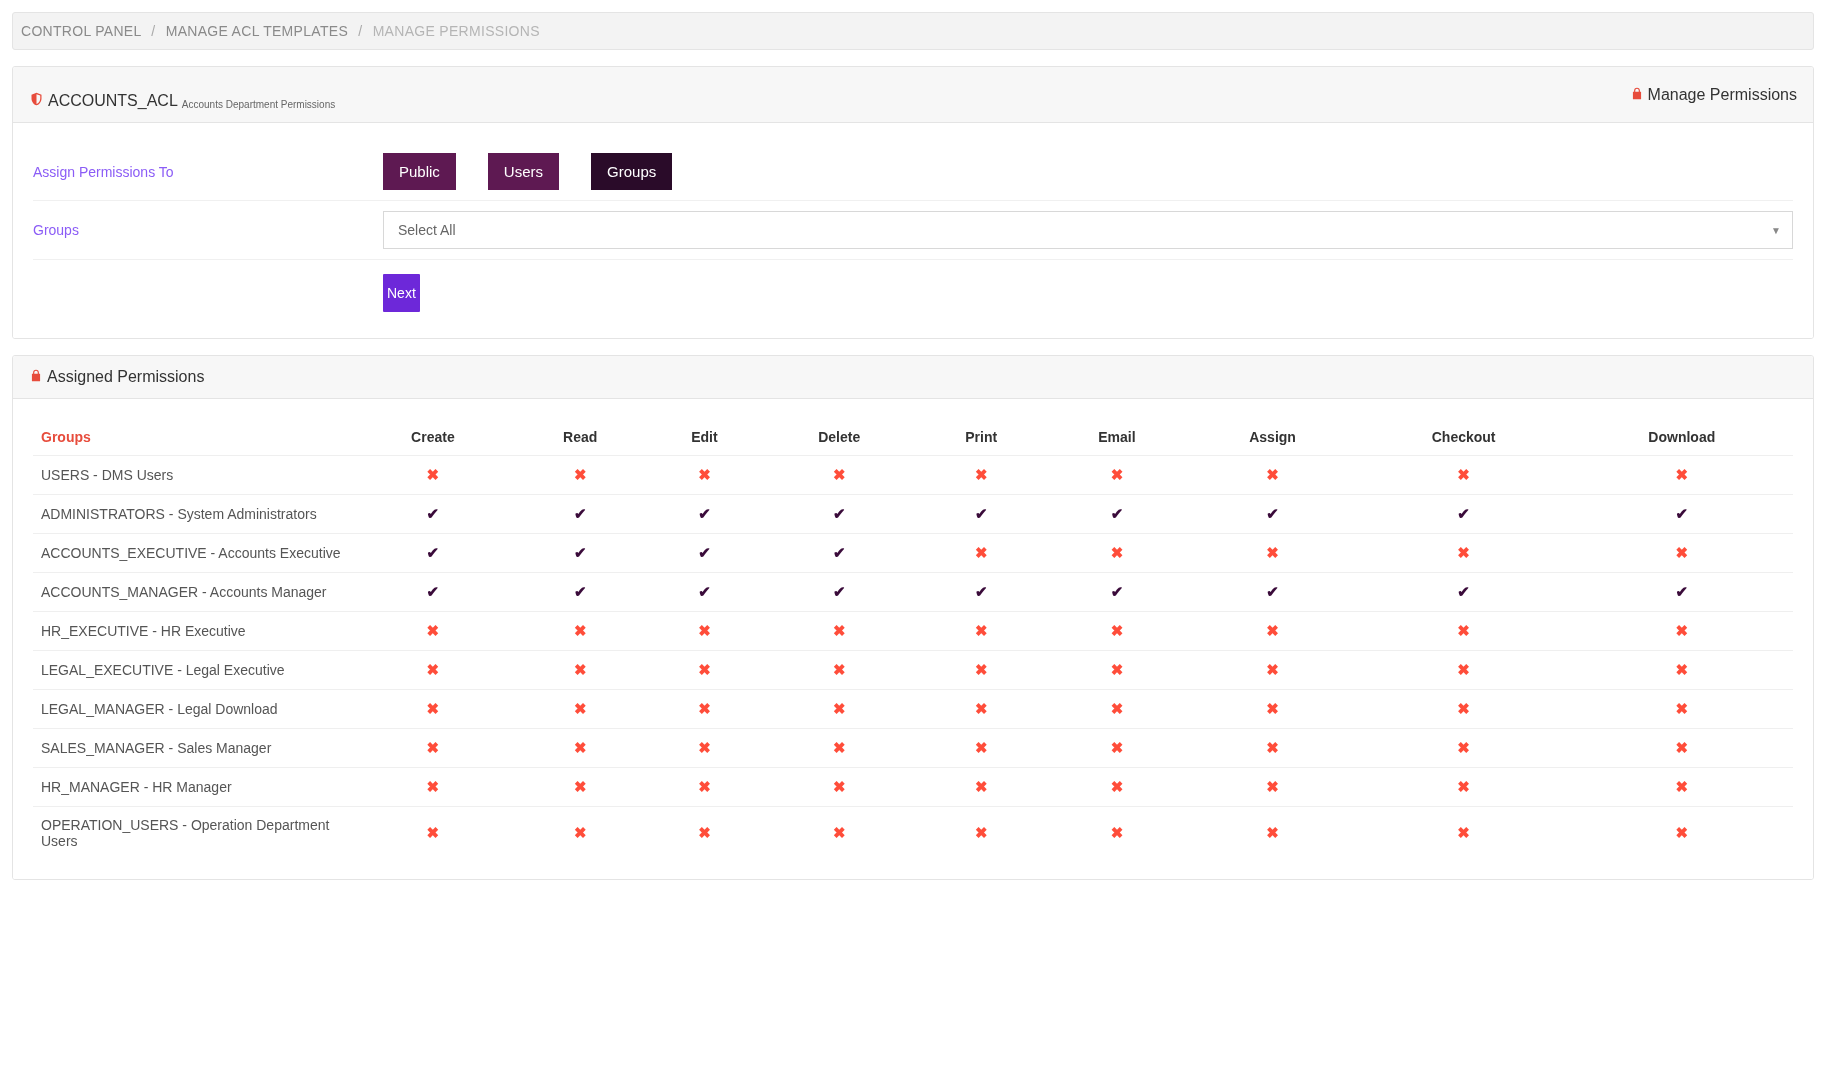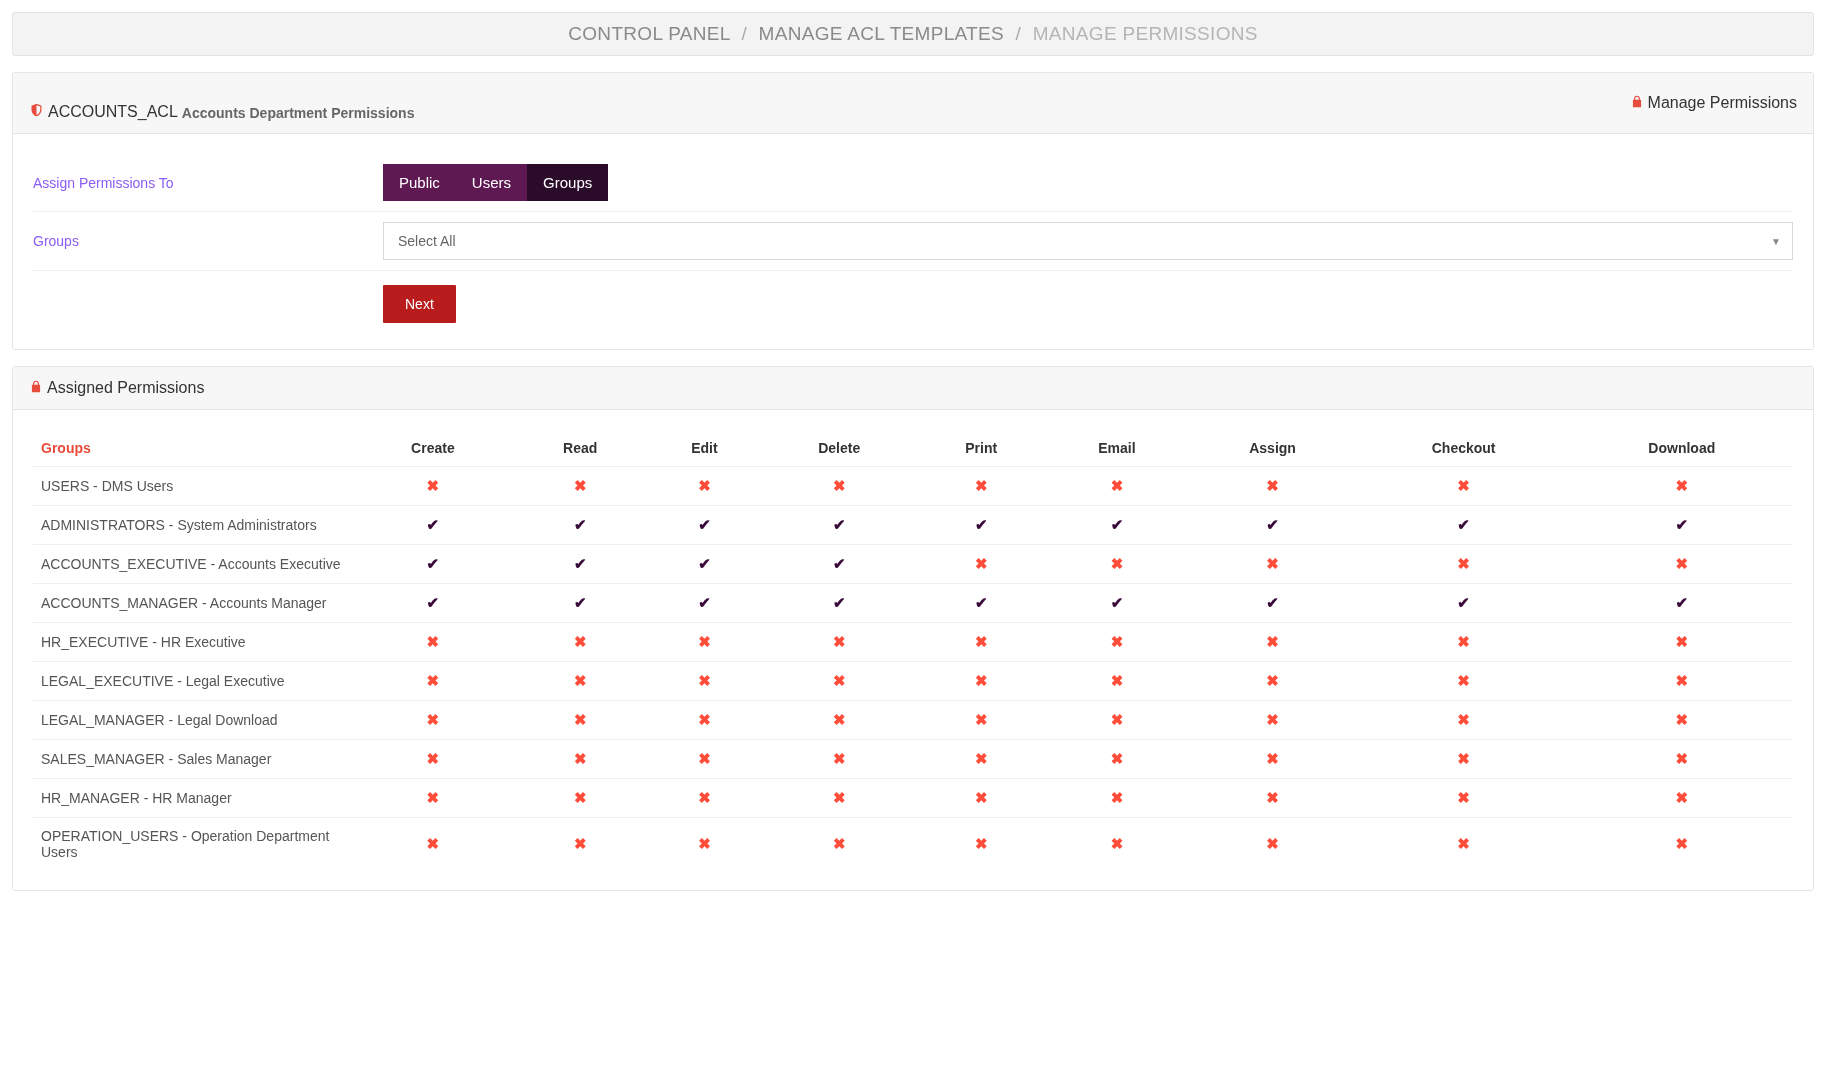--- a/index.html
+++ b/index.html
@@ -8,23 +8,22 @@
     background: #fff;
     color: #555;
     font-size: 14px;
     padding: 12px;
   }
   .breadcrumb-bar {
     background: #f3f3f3;
     border: 1px solid #e4e4e4;
     border-radius: 3px;
     padding: 10px 8px;
-    font-size: 19px;
+    font-size: 14px;
     letter-spacing: 0.3px;
-    text-align: center;
   }
   .breadcrumb-bar a {
     color: #8a8a8a;
     text-decoration: none;
   }
   .breadcrumb-bar .sep { color: #aaa; margin: 0 6px; }
   .breadcrumb-bar .current { color: #b5b5b5; }
 
   .panel {
     border: 1px solid #e4e4e4;
@@ -41,41 +40,41 @@
     align-items: center;
     font-size: 15px;
     color: #444;
   }
   .panel-header-left, .panel-header-right {
     display: flex;
     align-items: flex-end;
     gap: 4px;
   }
   .panel-header-left .title-main { font-size: 16px; color: #333; }
-  .panel-header-left .title-sub { font-size: 14px; color: #666; font-weight: 700; margin-top: 20px; }
+  .panel-header-left .title-sub { font-size: 10px; color: #666; font-weight: 400; margin-top: 20px; }
   .panel-body {
     background: #fff;
     padding: 20px;
   }
 
   .form-row {
     display: flex;
     align-items: center;
     padding: 10px 0;
     border-bottom: 1px solid #f0f0f0;
   }
   .form-row:last-of-type { border-bottom: none; }
   .form-label {
     width: 350px;
     color: #8b5cf6;
     font-size: 14px;
   }
   .form-control { flex: 1; }
 
-  .tab-group { display: flex; }
+  .tab-group { display: flex; gap: 32px; }
   .tab-btn {
     background: #5e1952;
     color: #fff;
     padding: 10px 16px;
     font-size: 15px;
     cursor: pointer;
     border: none;
   }
   .tab-btn.active { background: #2a0b29; }
 
@@ -98,24 +97,24 @@
     position: absolute;
     right: 12px;
     top: 50%;
     transform: translateY(-50%);
     pointer-events: none;
     color: #888;
     font-size: 10px;
   }
 
   .btn-primary {
-    background: #b91c1c;
+    background: #6d28d9;
     color: #fff;
     border: none;
-    padding: 11px 22px;
+    padding: 11px 4px;
     font-size: 14px;
     cursor: pointer;
     border-radius: 1px;
   }
   .action-row { padding: 14px 0 6px 350px; }
 
   .perm-table {
     width: 100%;
     border-collapse: collapse;
     font-size: 14px;

